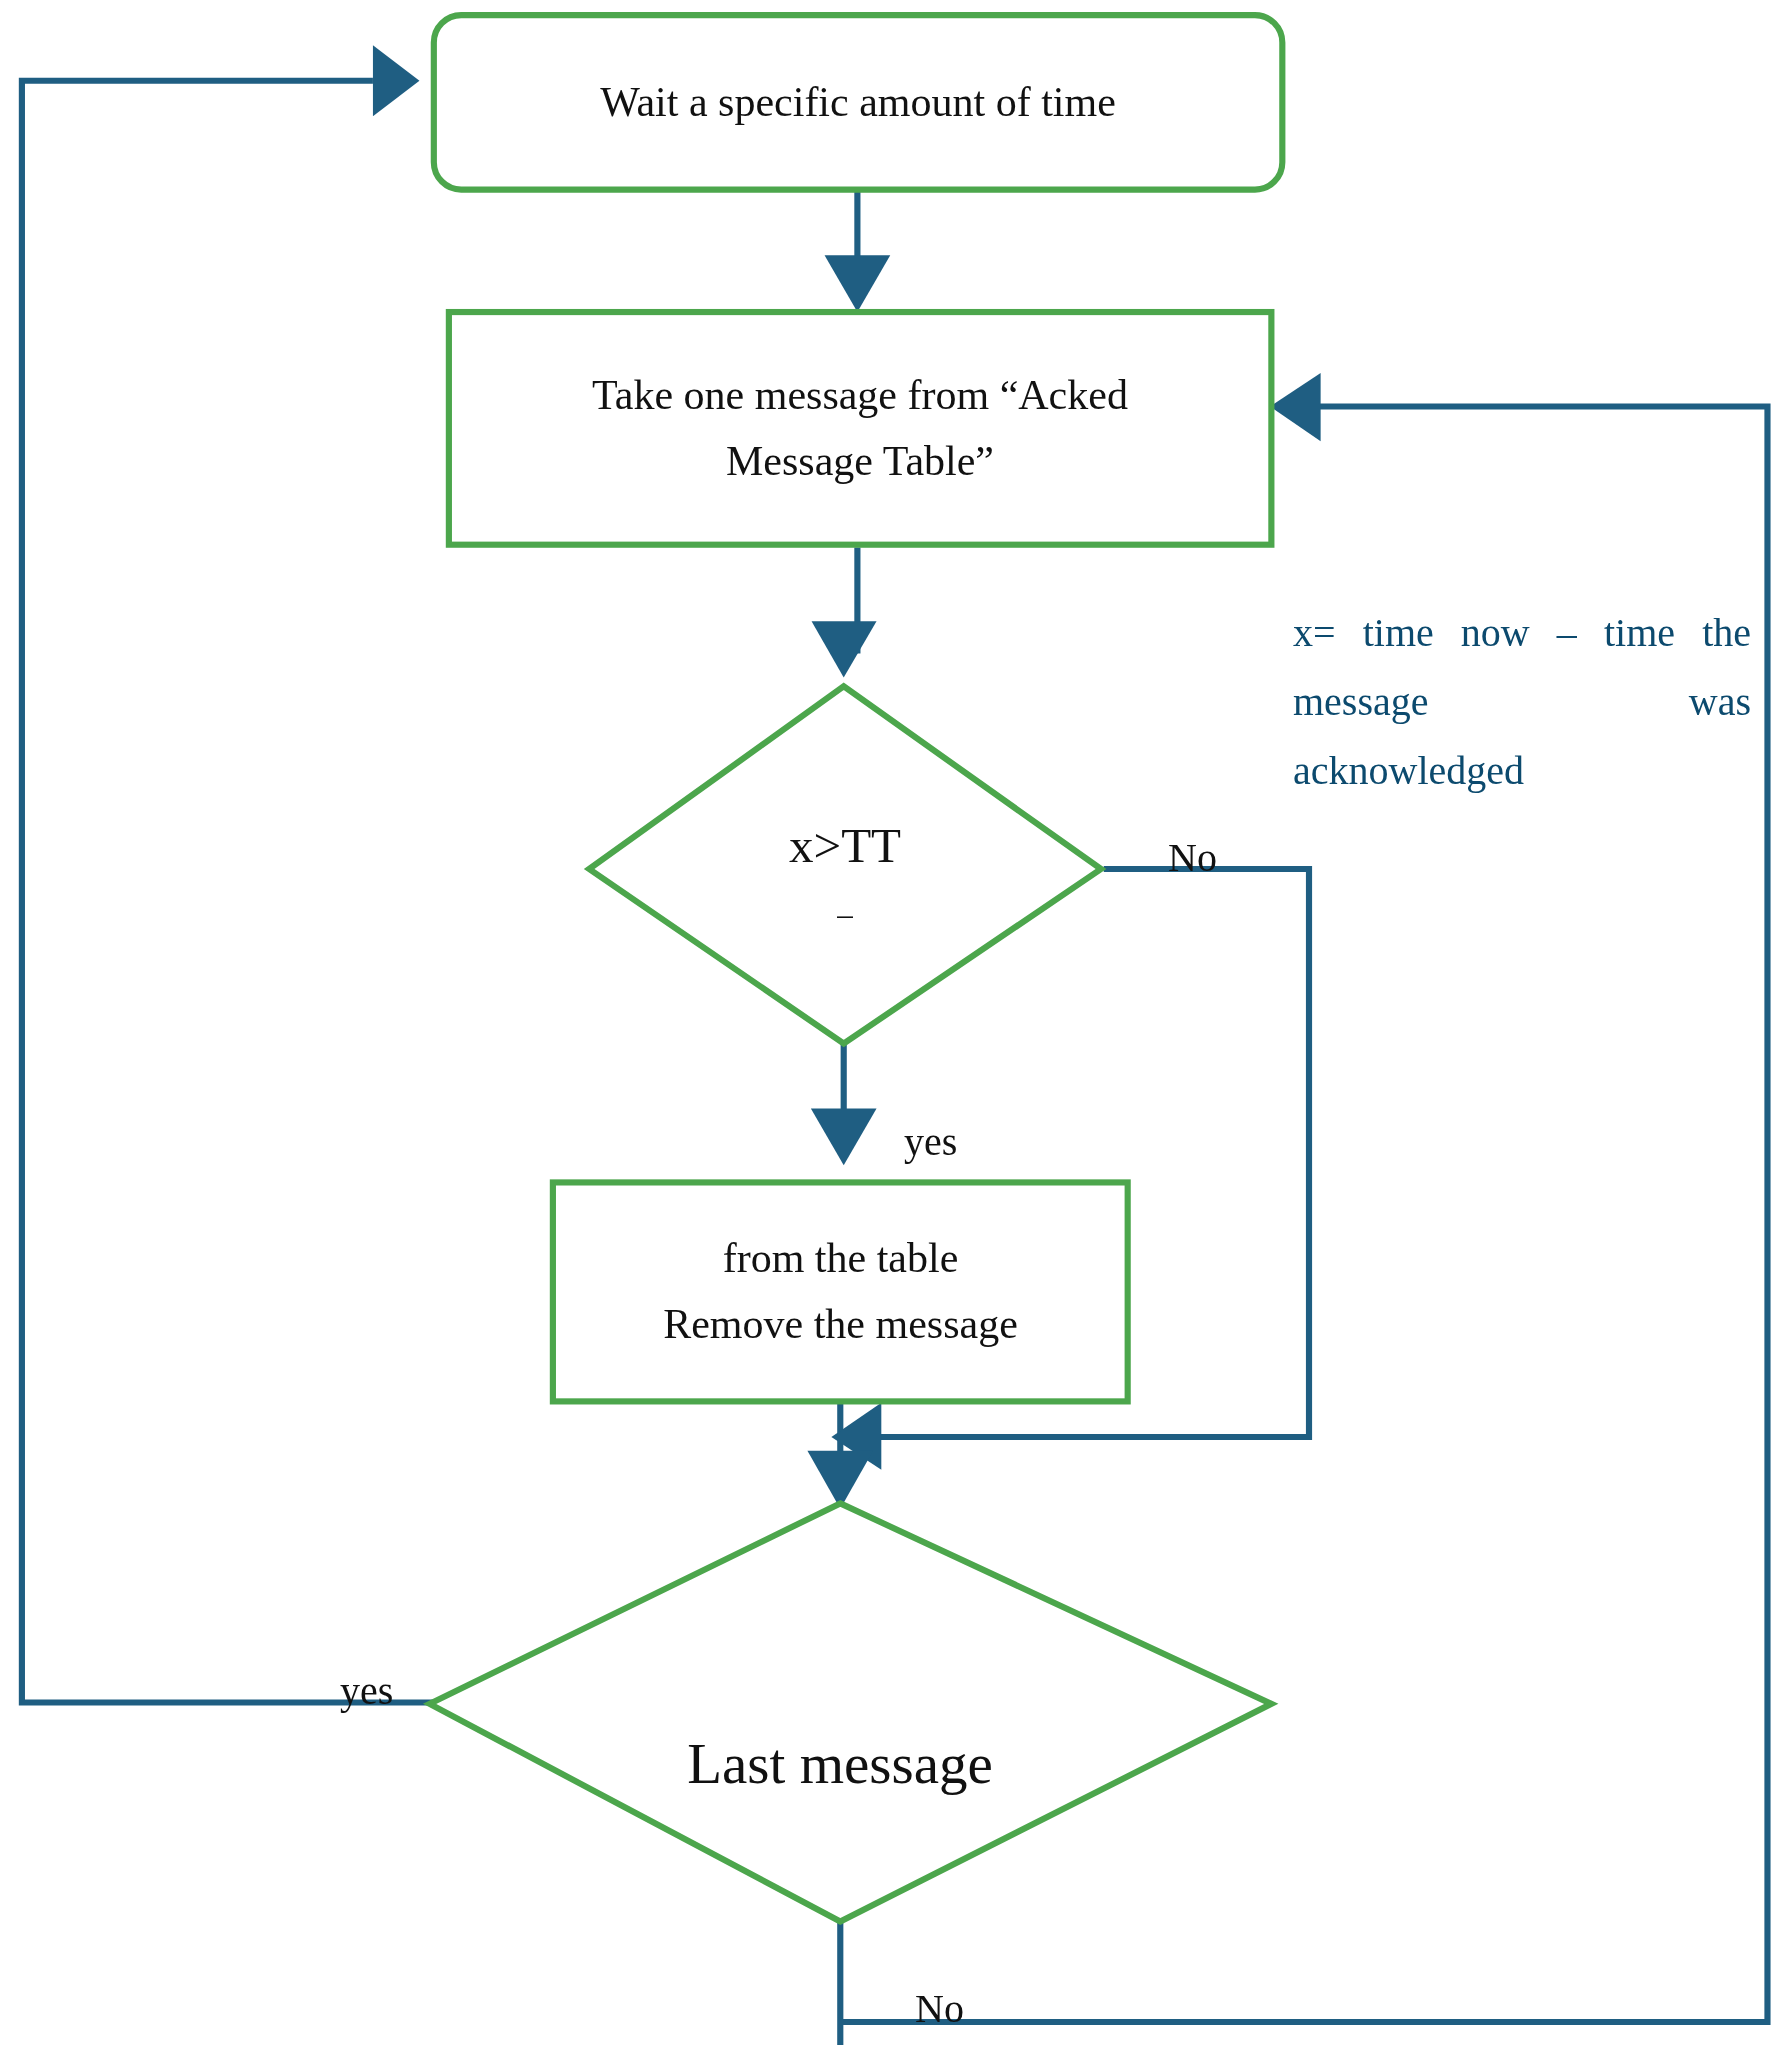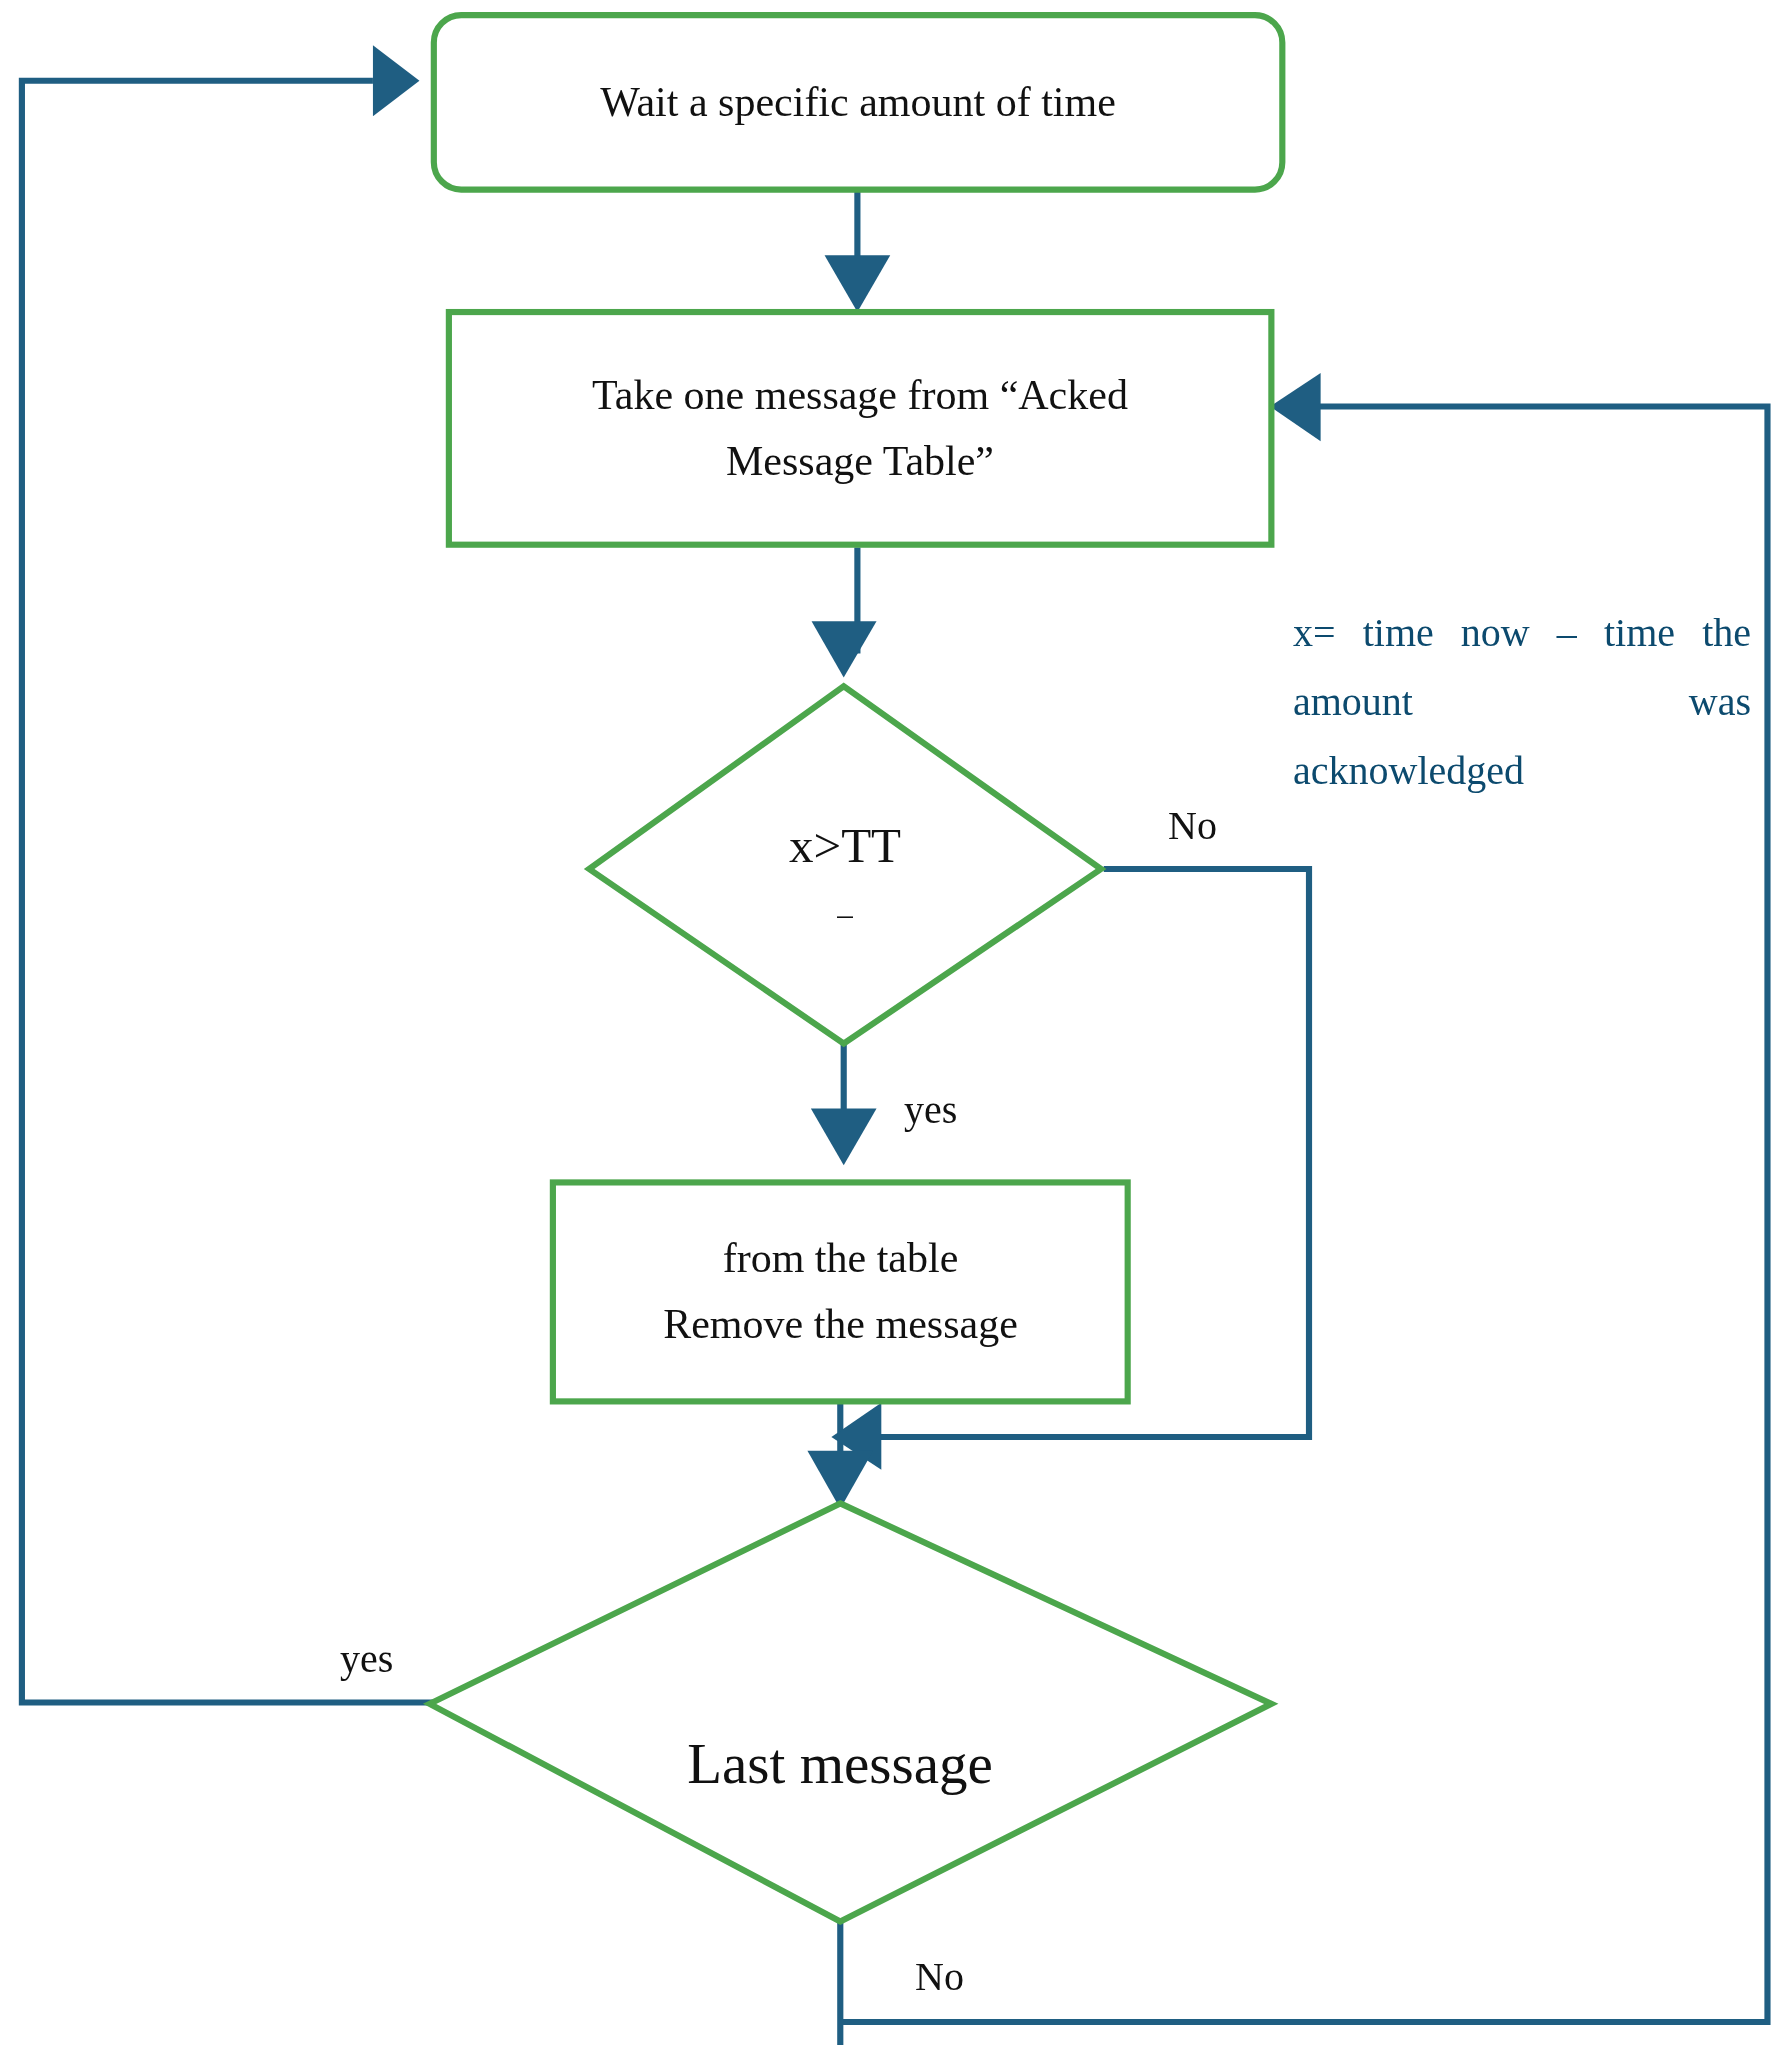--- a/index.html
+++ b/index.html
@@ -40,20 +40,21 @@
   }
   .node-text .line {
     display: block;
     white-space: nowrap;
   }
   .edge-label {
     position: absolute;
     color: #111111;
     font-family: "Liberation Serif", "DejaVu Serif", serif;
     white-space: nowrap;
+    margin-top: 32px;
   }
   .annotation {
     position: absolute;
     color: #0c4a6e;
     font-family: "Liberation Serif", "DejaVu Serif", serif;
     text-align: justify;
     text-align-last: left;
     line-height: 1.72;
   }
   .annotation .line {
@@ -141,18 +142,18 @@
   <div class="edge-label" style="left:1168px; top:802px; font-size:40px;">No</div>
 
   <div class="edge-label" style="left:904px; top:1086px; font-size:40px;">yes</div>
 
   <div class="edge-label" style="left:340px; top:1635px; font-size:40px;">yes</div>
 
   <div class="edge-label" style="left:915px; top:1953px; font-size:40px;">No</div>
 
   <div class="annotation" style="left:1293px; top:599px; width:458px; font-size:40px;">
     <span class="line">x= time now – time the</span>
-    <span class="line">amount                     was</span>
+    <span class="line">message                     was</span>
     <span class="line last">acknowledged</span>
   </div>
 
 </div>
 
 
 </body></html>

